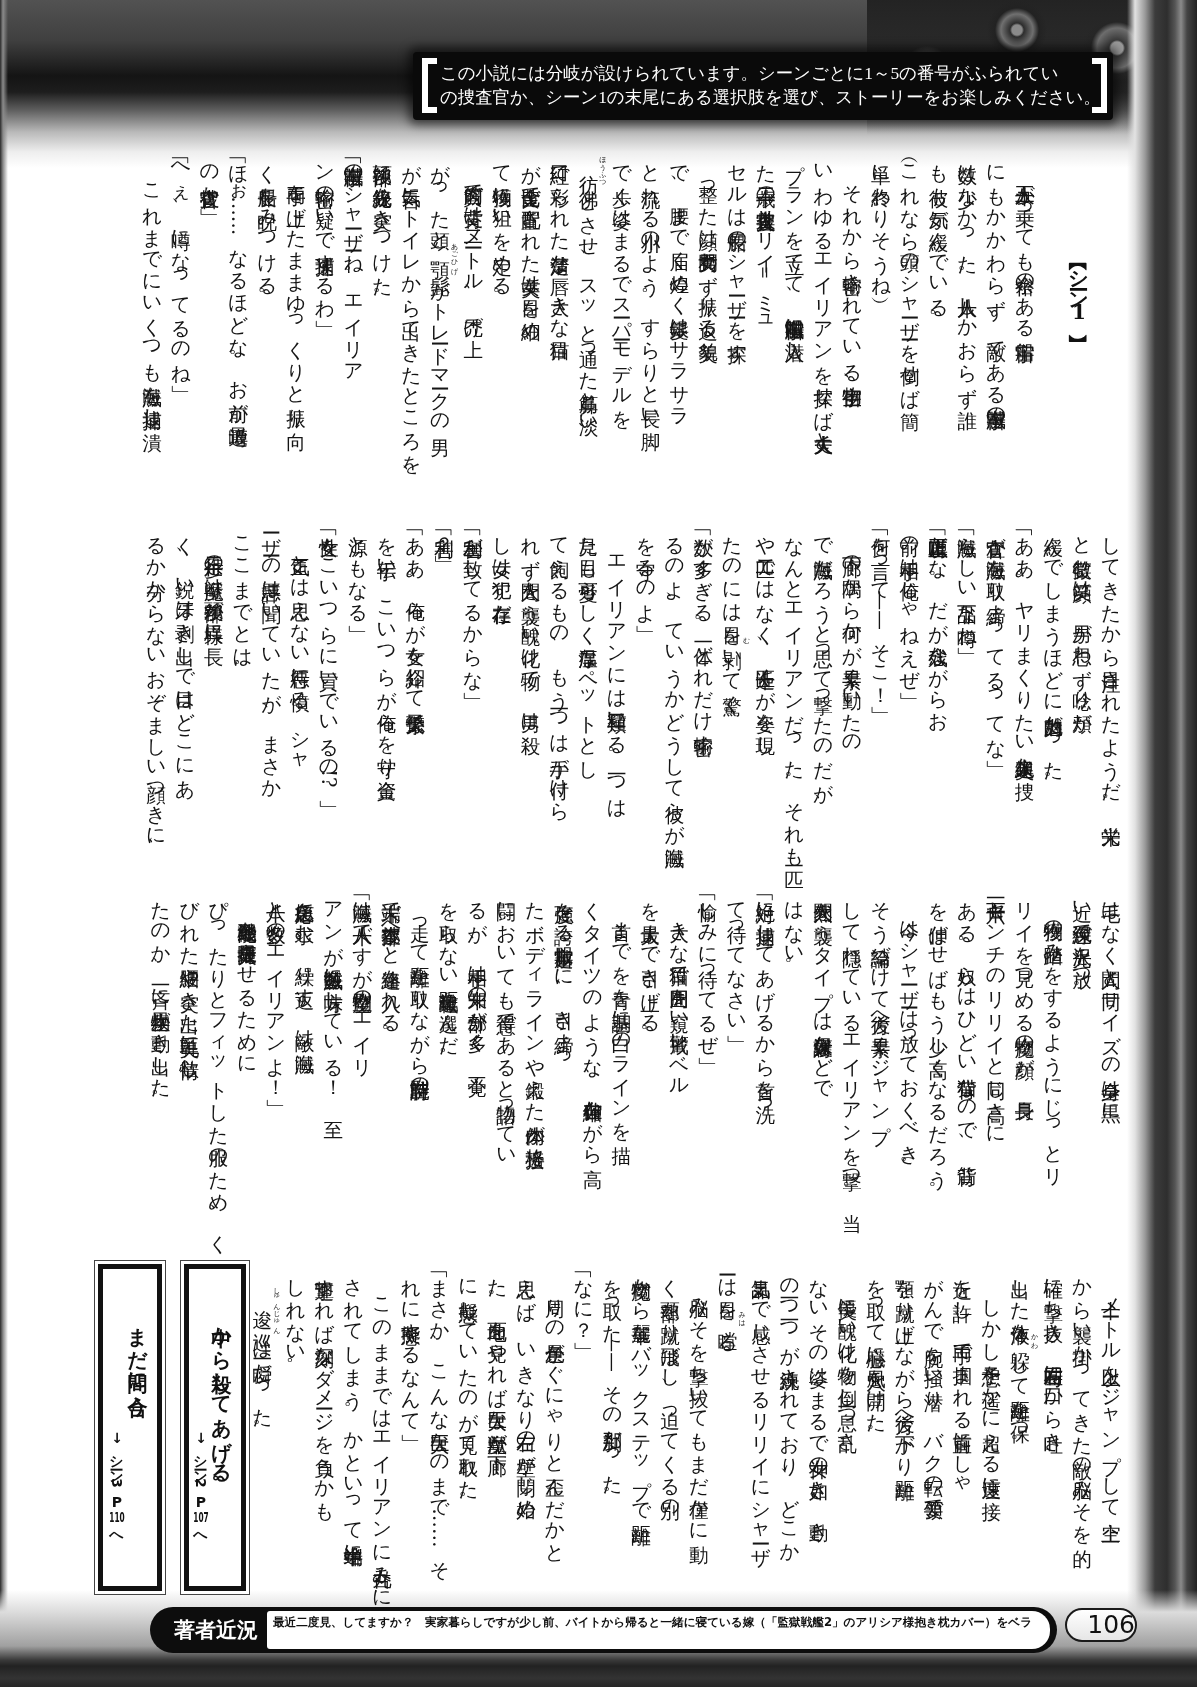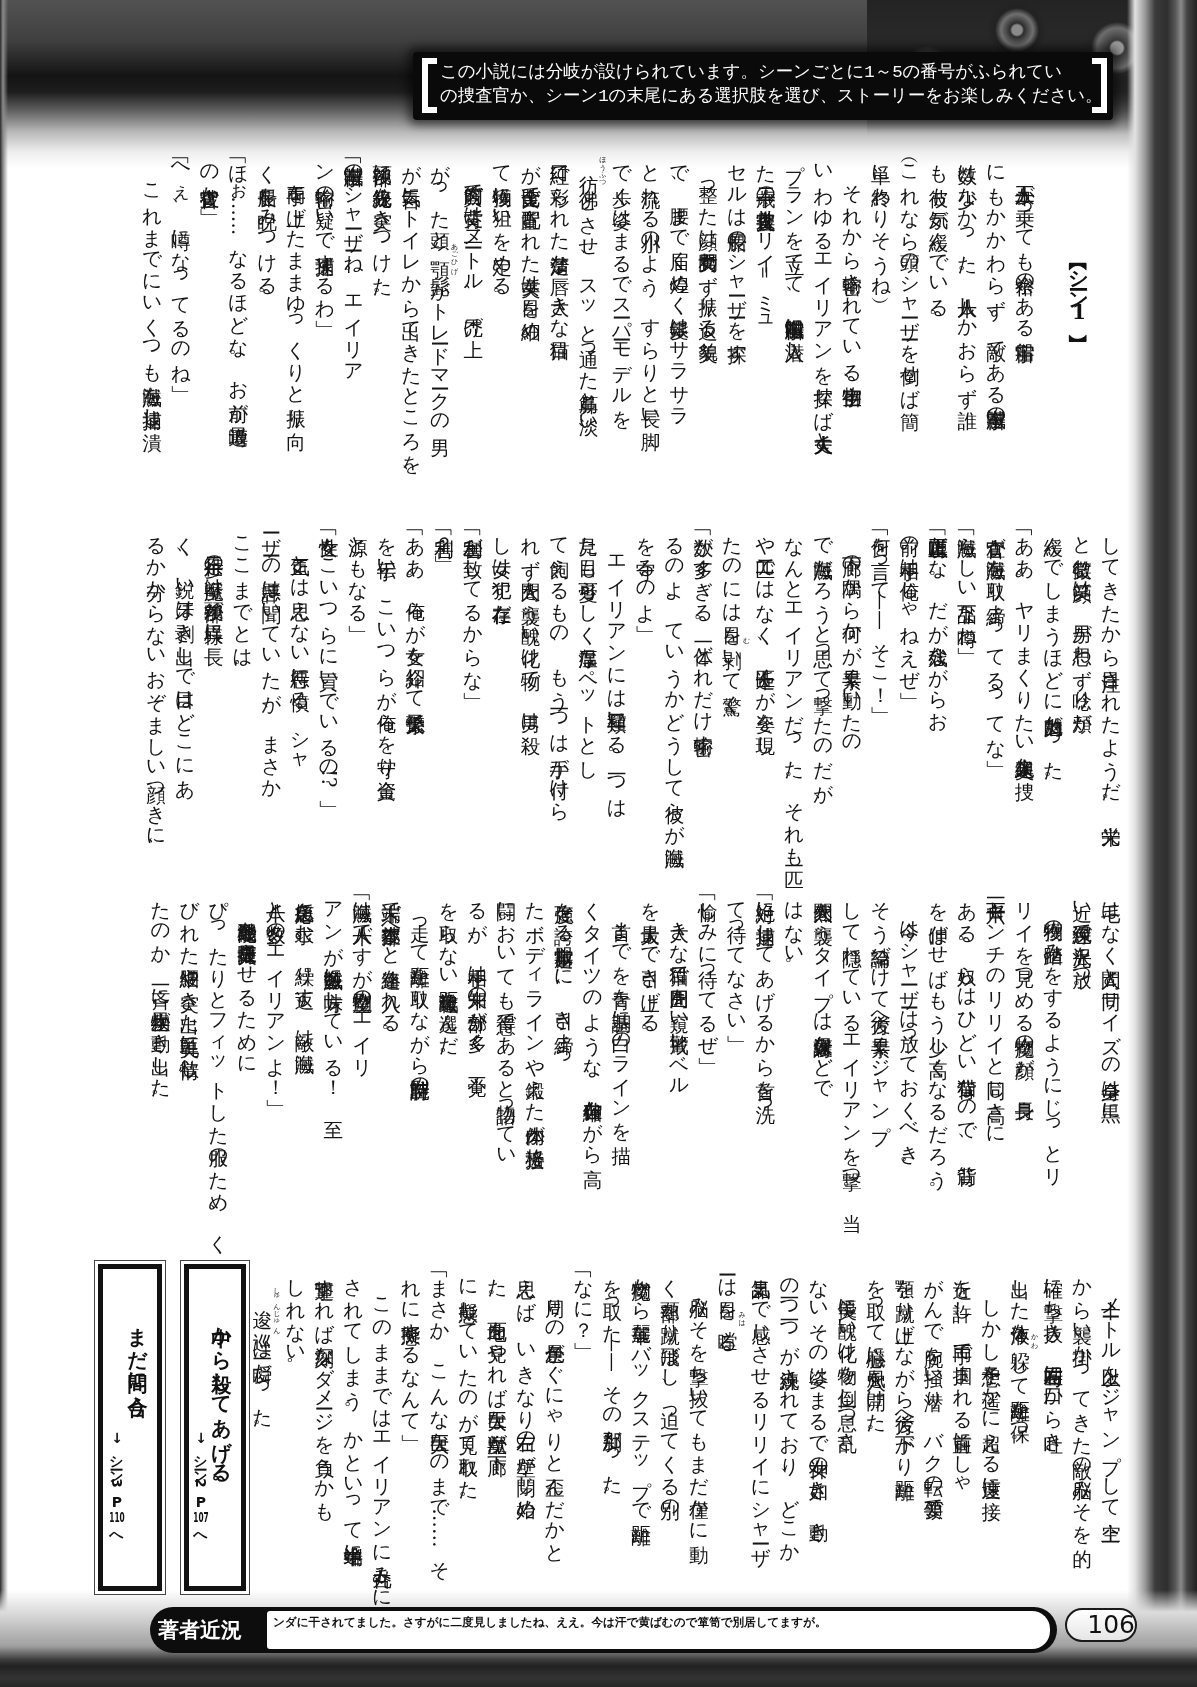--- a/index.html
+++ b/index.html
@@ -49,21 +49,21 @@
       box-shadow: 0 0 10px 5px rgba(0,0,0,0.55);
     }
     .bracket {
       position: absolute; top: 6px; width: 15px; height: 55px;
       box-sizing: border-box; border: 6px solid #ffffff;
     }
     .bracket.l { left: 9px; border-right: none; }
     .bracket.r { right: 6px; border-left: none; }
     .notice-text {
       position: absolute; left: 27px; top: 9px;
-      font-family: Liberation Mono, monospace; font-size: 17.4px; line-height: 24px;
+      font-family: Liberation Serif, serif; font-size: 17.4px; line-height: 24px;
       color: #ffffff; white-space: nowrap;
     }
     .notice-text div { height: 24px; }
     
     .scene-title {
       position: absolute; left: 1067px; top: 256px;
       writing-mode: vertical-rl; font-size: 20px; font-weight: bold;
       line-height: 24px; color: #111; white-space: nowrap;
     }
     .tcy { text-combine-upright: all; }
@@ -106,21 +106,21 @@
     }
     .choice-target .gap { display: inline-block; height: 6px; }
     #choice-0 { left: 180px; width: 70px; }
     #choice-1 { left: 94px; width: 72px; }
     
     .footer-pill {
       position: absolute; left: 150px; top: 1607px; width: 907px; height: 46px;
       background: #0d0d0d; border-radius: 23px;
     }
     .footer-label {
-      position: absolute; left: 8px; top: 0; line-height: 46px;
+      position: absolute; left: 24px; top: 0; line-height: 46px;
       font-family: "DejaVu Sans", sans-serif; font-weight: bold; font-size: 21px;
       color: #ffffff; white-space: nowrap;
     }
     .footer-box {
       position: absolute; left: 117px; top: 4px; width: 783px; height: 38px;
       background: #ffffff; border-radius: 3px 18px 18px 3px; overflow: hidden;
     }
     .footer-text {
       position: absolute; left: 6px; top: 3px;
       font-family: "DejaVu Sans", sans-serif; font-weight: bold;
@@ -311,20 +311,20 @@
       <div class="choice-target">
         <span class="upright">↓</span><span>シーン3</span><span class="gap"></span><span class="upright">P</span><span class="tcy">110</span><span>へ</span>
       </div>
     </div>
   </div>
 
   <div class="footer-pill">
     <div class="footer-label">著者近況</div>
     <div class="footer-box">
       <div class="footer-text">
-        <div>ンダに干されてました。さすがに二度見しましたね、ええ。今は汗で黄ばむので箪笥で別居してますが。</div>
+        <div>最近二度見、してますか？　実家暮らしですが少し前、バイトから帰ると一緒に寝ている嫁（「監獄戦艦2」のアリシア様抱き枕カバー）をベラ</div>
       </div>
     </div>
   </div>
 
   <div class="page-num">106</div>
 
 </div>
 
 </body></html>

